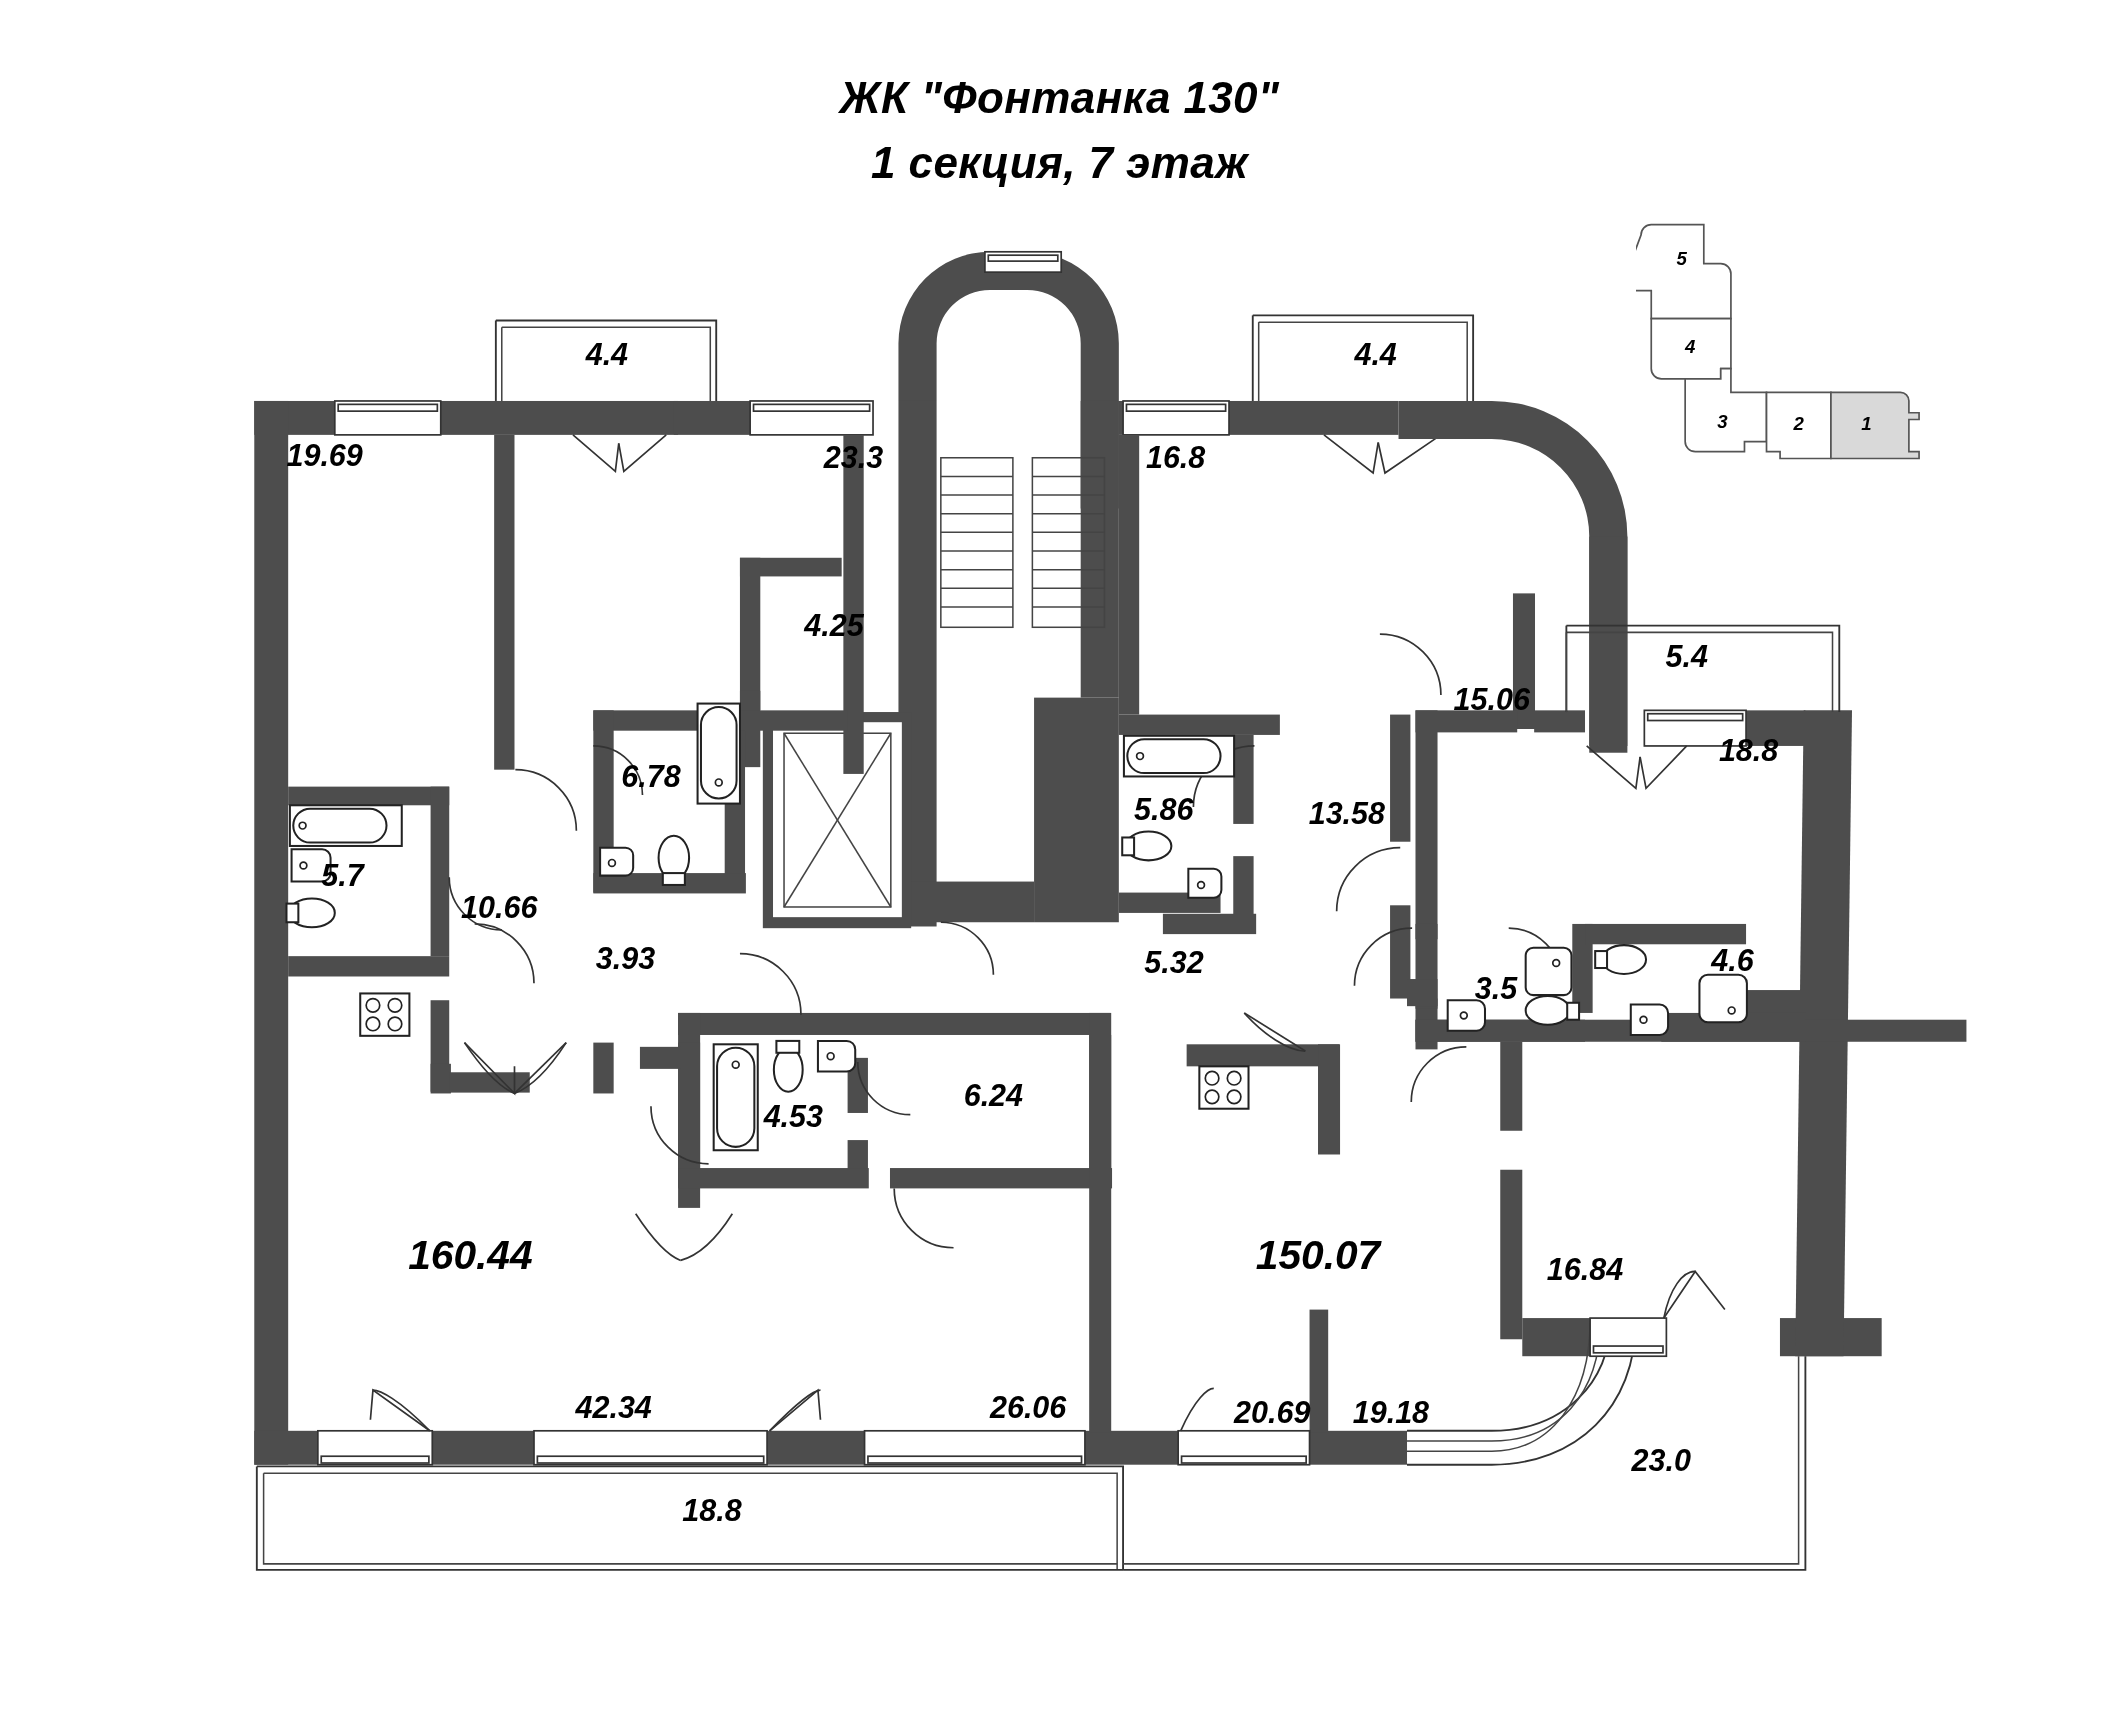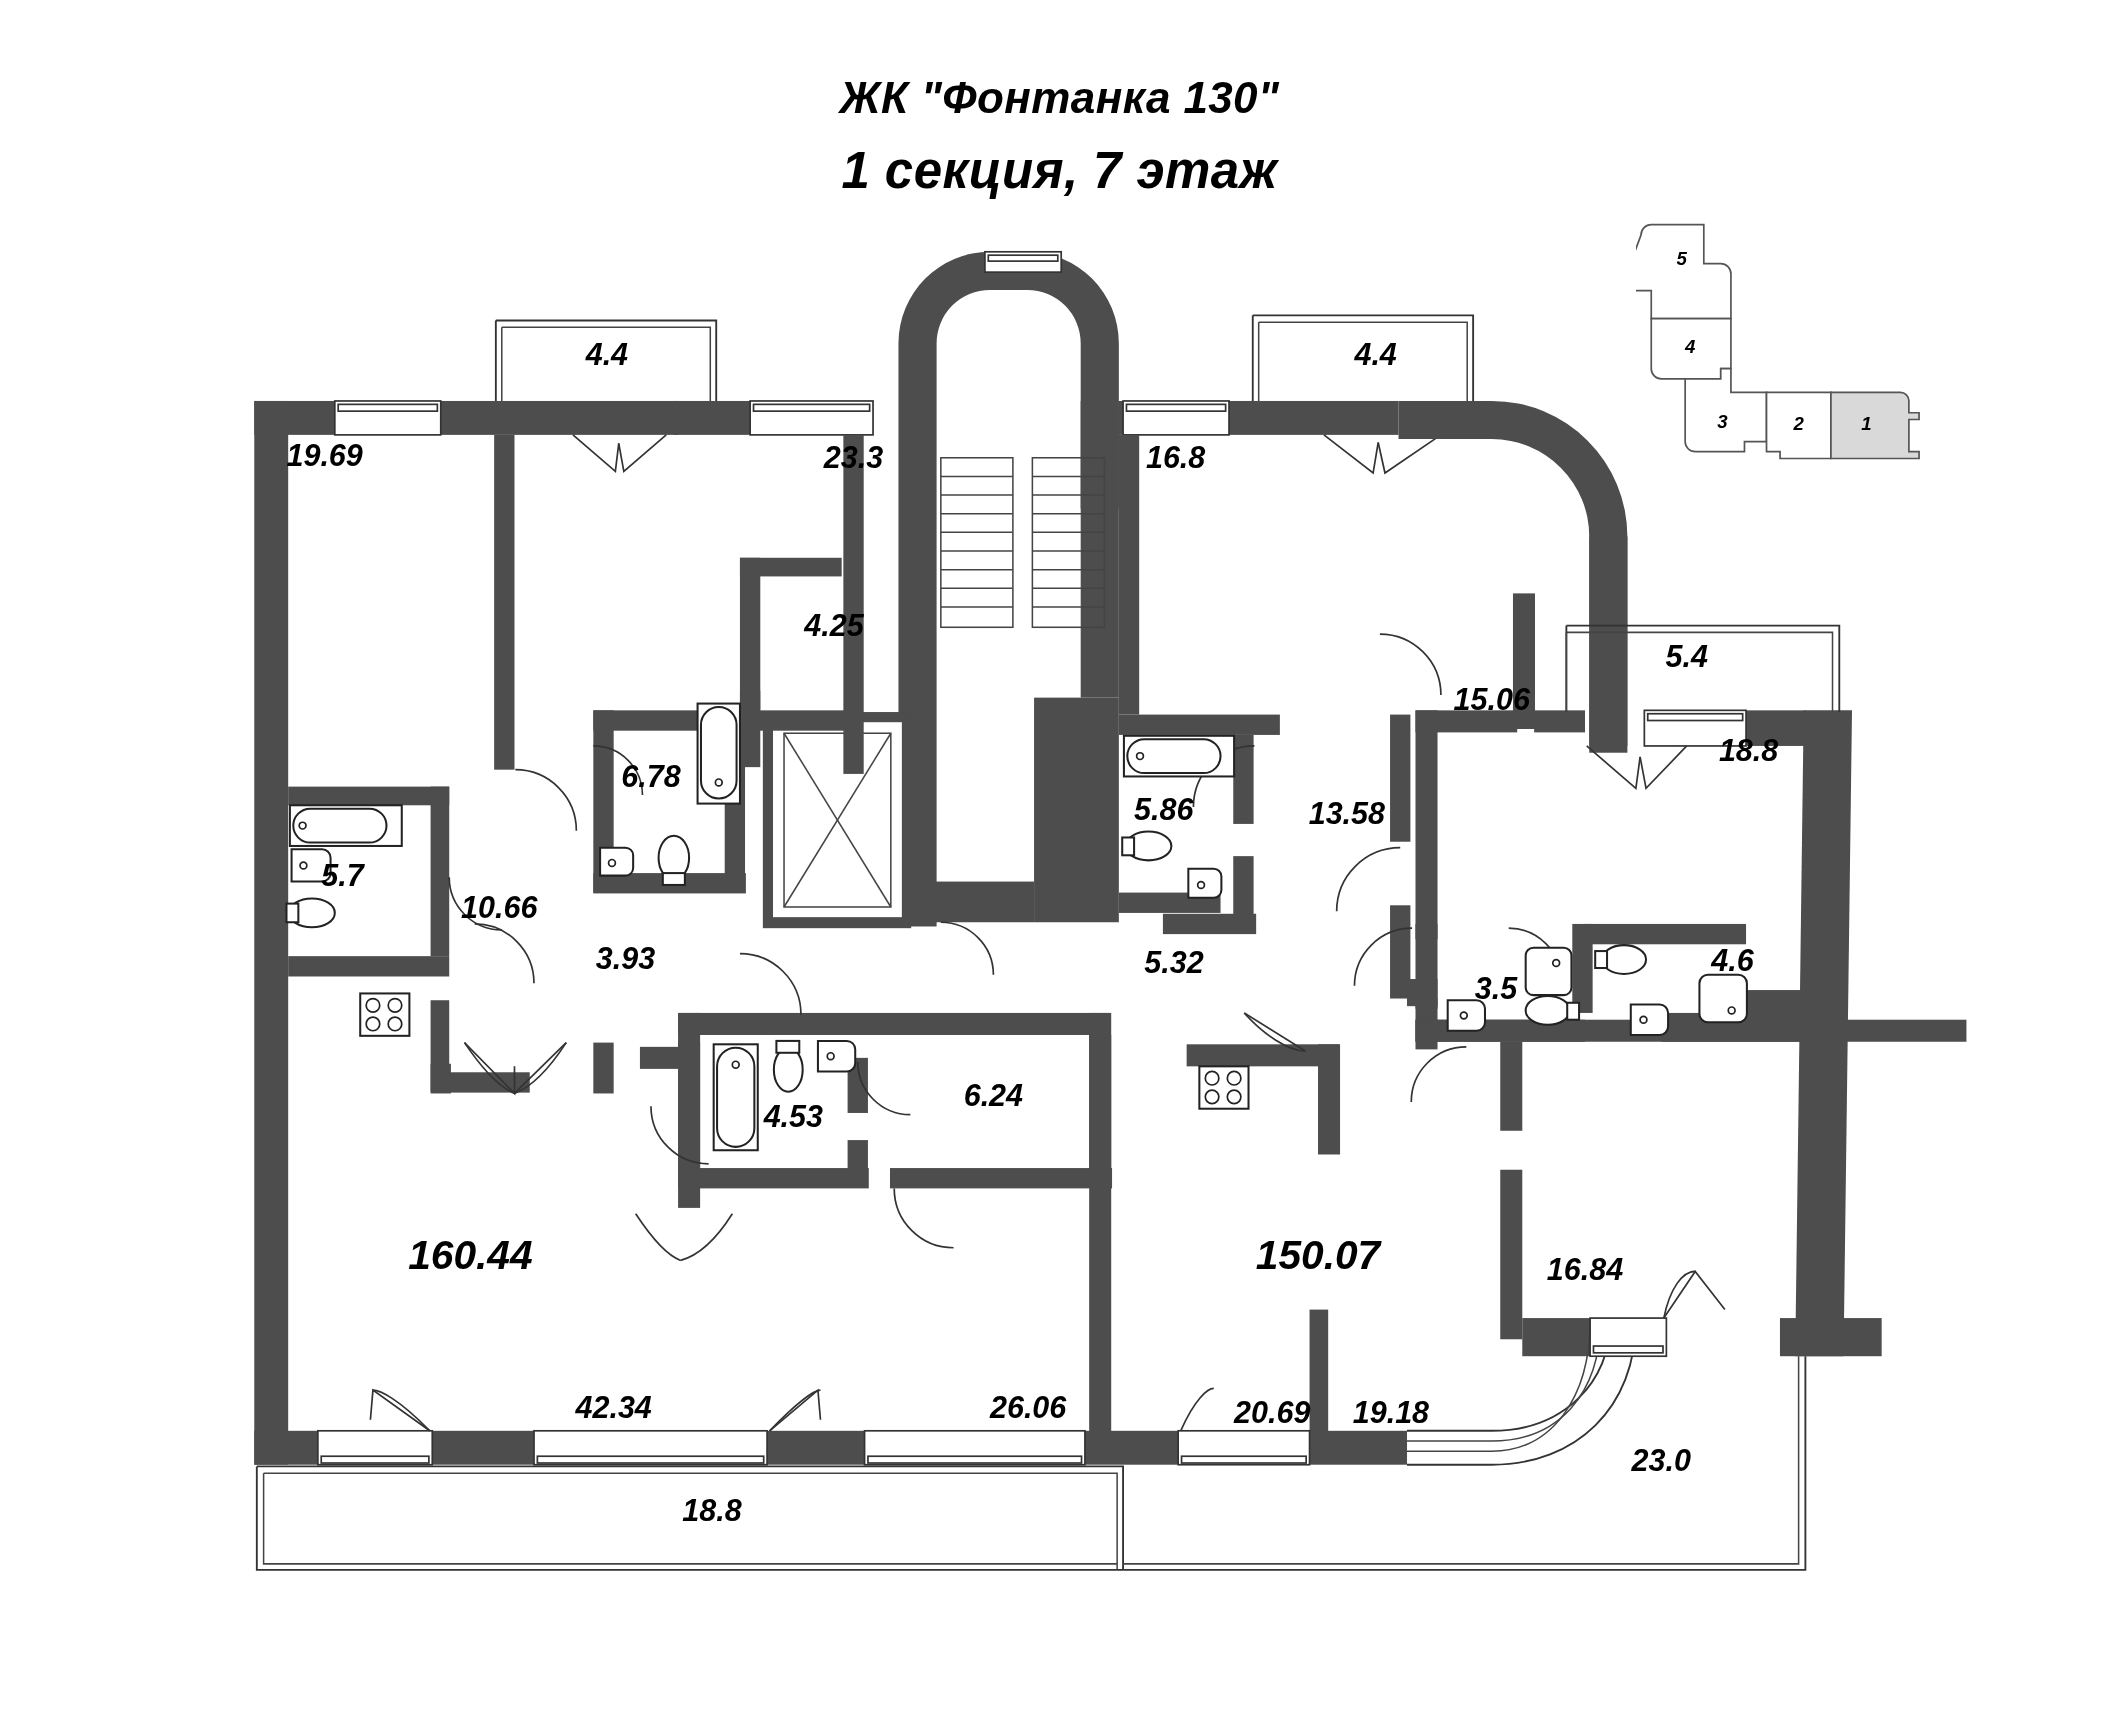--- a/index.html
+++ b/index.html
@@ -2,21 +2,21 @@
 <html style="font-size:13.6px"><head>
 <meta charset="utf-8">
 <style>
   html,body{margin:0;padding:0;background:#ffffff;}
   body{width:2119px;height:1736px;font-family:"Liberation Sans",sans-serif;overflow:hidden;}
   #root{position:relative;width:2119px;height:1736px;background:#fff;}
 
   .title-block{position:absolute;left:0;top:72px;width:2119px;text-align:center;}
   .t-line{font-style:italic;font-weight:bold;color:#000;letter-spacing:0.4px;}
   .t1{font-size:44px;line-height:51px;}
-  .t2{font-size:51px;line-height:49px;margin-top:23px;}
+  .t2{font-size:44px;line-height:49px;margin-top:15px;}
 
   .plan{position:absolute;left:0;top:0;width:2119px;height:1736px;}
 
   .keymap{position:absolute;left:1636px;top:216px;width:339px;height:246px;}
 </style>
 </head>
 <body>
 
 <div id="root">
 

